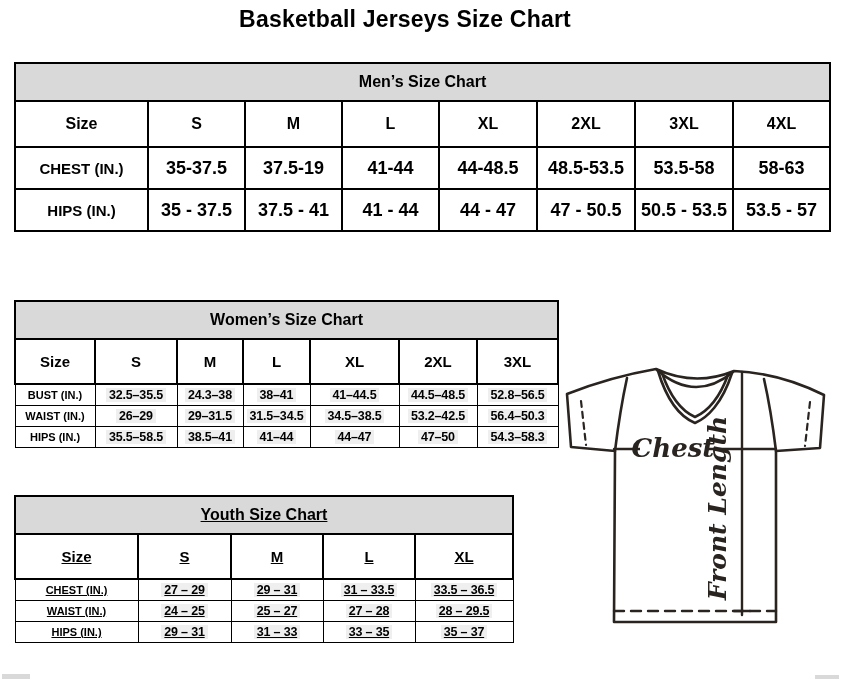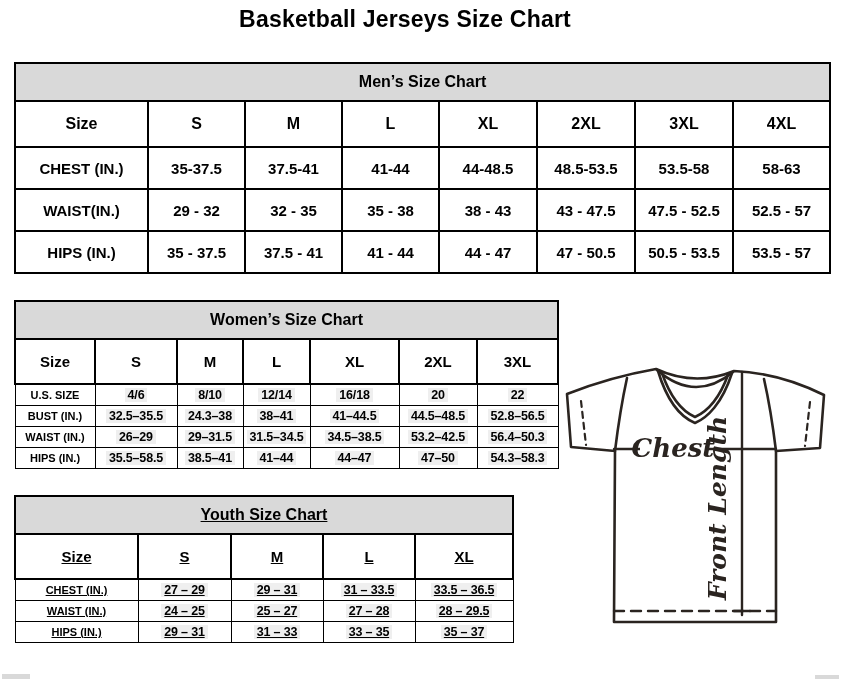--- a/index.html
+++ b/index.html
@@ -6,21 +6,21 @@
   #page{position:relative;width:843px;height:679px;background:#fff;overflow:hidden;
         font-family:"Liberation Sans",sans-serif;color:#000;padding-left:16px;}
   .page-title{position:absolute;top:6px;left:0;width:810px;text-align:center;
         font-size:23px;font-weight:bold;letter-spacing:0.2px;}
   table.size-table{position:absolute;border-collapse:collapse;table-layout:fixed;background:#fff;border-radius:25px;}
   .size-table td{border:2px solid #000;text-align:center;font-weight:bold;padding:0;
         overflow:hidden;white-space:nowrap;}
   .tbl-title{background:#d9d9d9;font-size:16px;height:36px;}
   
   .mens .size-row td{height:44px;font-size:16px;}
-  .mens .data-row td{height:40px;font-size:15px;}
+  .mens .data-row td{height:40px;font-size:18px;}
   .mens .data-row .row-label{font-size:15px;}
   
   .womens .size-row td,.youth .size-row td{height:43px;font-size:15px;}
   .compact td{height:20px;font-size:12.5px;border-width:1px;letter-spacing:-0.2px;}
   .compact .row-label{font-size:11px;letter-spacing:0;}
   .hl{background:#efefef;padding:0 3px;}
   
   #jersey{position:absolute;left:556px;top:356px;}
   .crop-artifact{position:absolute;background:#d9d9d9;}
 </style>
@@ -52,36 +52,26 @@
       <td>M</td>
       <td>L</td>
       <td>XL</td>
       <td>2XL</td>
       <td>3XL</td>
       <td>4XL</td>
     </tr>
     <tr class="data-row">
       <td class="row-label">CHEST (IN.)</td>
       <td>35-37.5</td>
-      <td>37.5-41</td>
+      <td>37.5-19</td>
       <td>41-44</td>
       <td>44-48.5</td>
       <td>48.5-53.5</td>
       <td>53.5-58</td>
       <td>58-63</td>
-    </tr>
-    <tr class="data-row">
-      <td class="row-label">WAIST(IN.)</td>
-      <td>29 - 32</td>
-      <td>32 - 35</td>
-      <td>35 - 38</td>
-      <td>38 - 43</td>
-      <td>43 - 47.5</td>
-      <td>47.5 - 52.5</td>
-      <td>52.5 - 57</td>
     </tr>
     <tr class="data-row">
       <td class="row-label">HIPS (IN.)</td>
       <td>35 - 37.5</td>
       <td>37.5 - 41</td>
       <td>41 - 44</td>
       <td>44 - 47</td>
       <td>47 - 50.5</td>
       <td>50.5 - 53.5</td>
       <td>53.5 - 57</td>
@@ -106,29 +96,20 @@
     <tr class="size-row">
       <td>Size</td>
       <td>S</td>
       <td>M</td>
       <td>L</td>
       <td>XL</td>
       <td>2XL</td>
       <td>3XL</td>
     </tr>
     <tr class="compact">
-      <td class="row-label">U.S. SIZE</td>
-      <td><span class="hl">4/6</span></td>
-      <td><span class="hl">8/10</span></td>
-      <td><span class="hl">12/14</span></td>
-      <td><span class="hl">16/18</span></td>
-      <td><span class="hl">20</span></td>
-      <td><span class="hl">22</span></td>
-    </tr>
-    <tr class="compact">
       <td class="row-label">BUST (IN.)</td>
       <td><span class="hl">32.5–35.5</span></td>
       <td><span class="hl">24.3–38</span></td>
       <td><span class="hl">38–41</span></td>
       <td><span class="hl">41–44.5</span></td>
       <td><span class="hl">44.5–48.5</span></td>
       <td><span class="hl">52.8–56.5</span></td>
     </tr>
     <tr class="compact">
       <td class="row-label">WAIST (IN.)</td>

